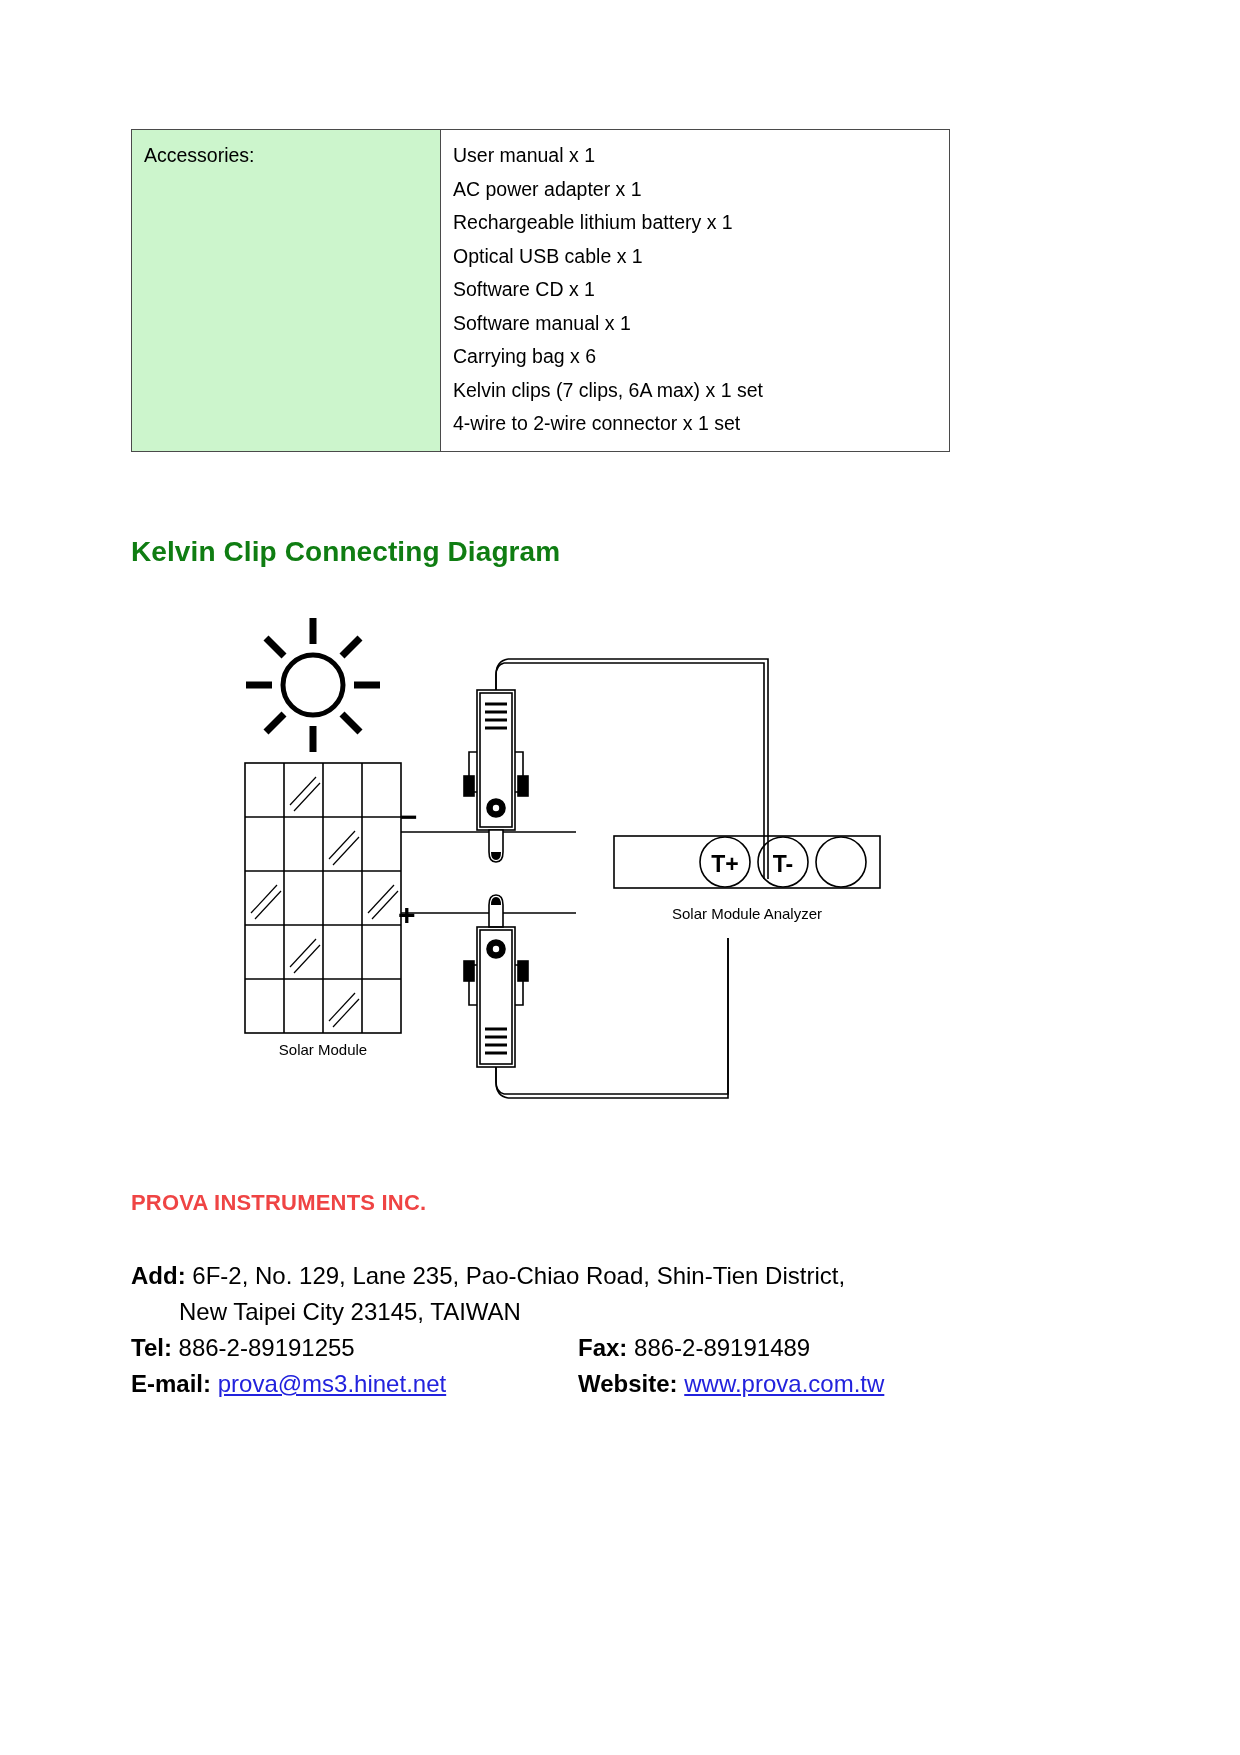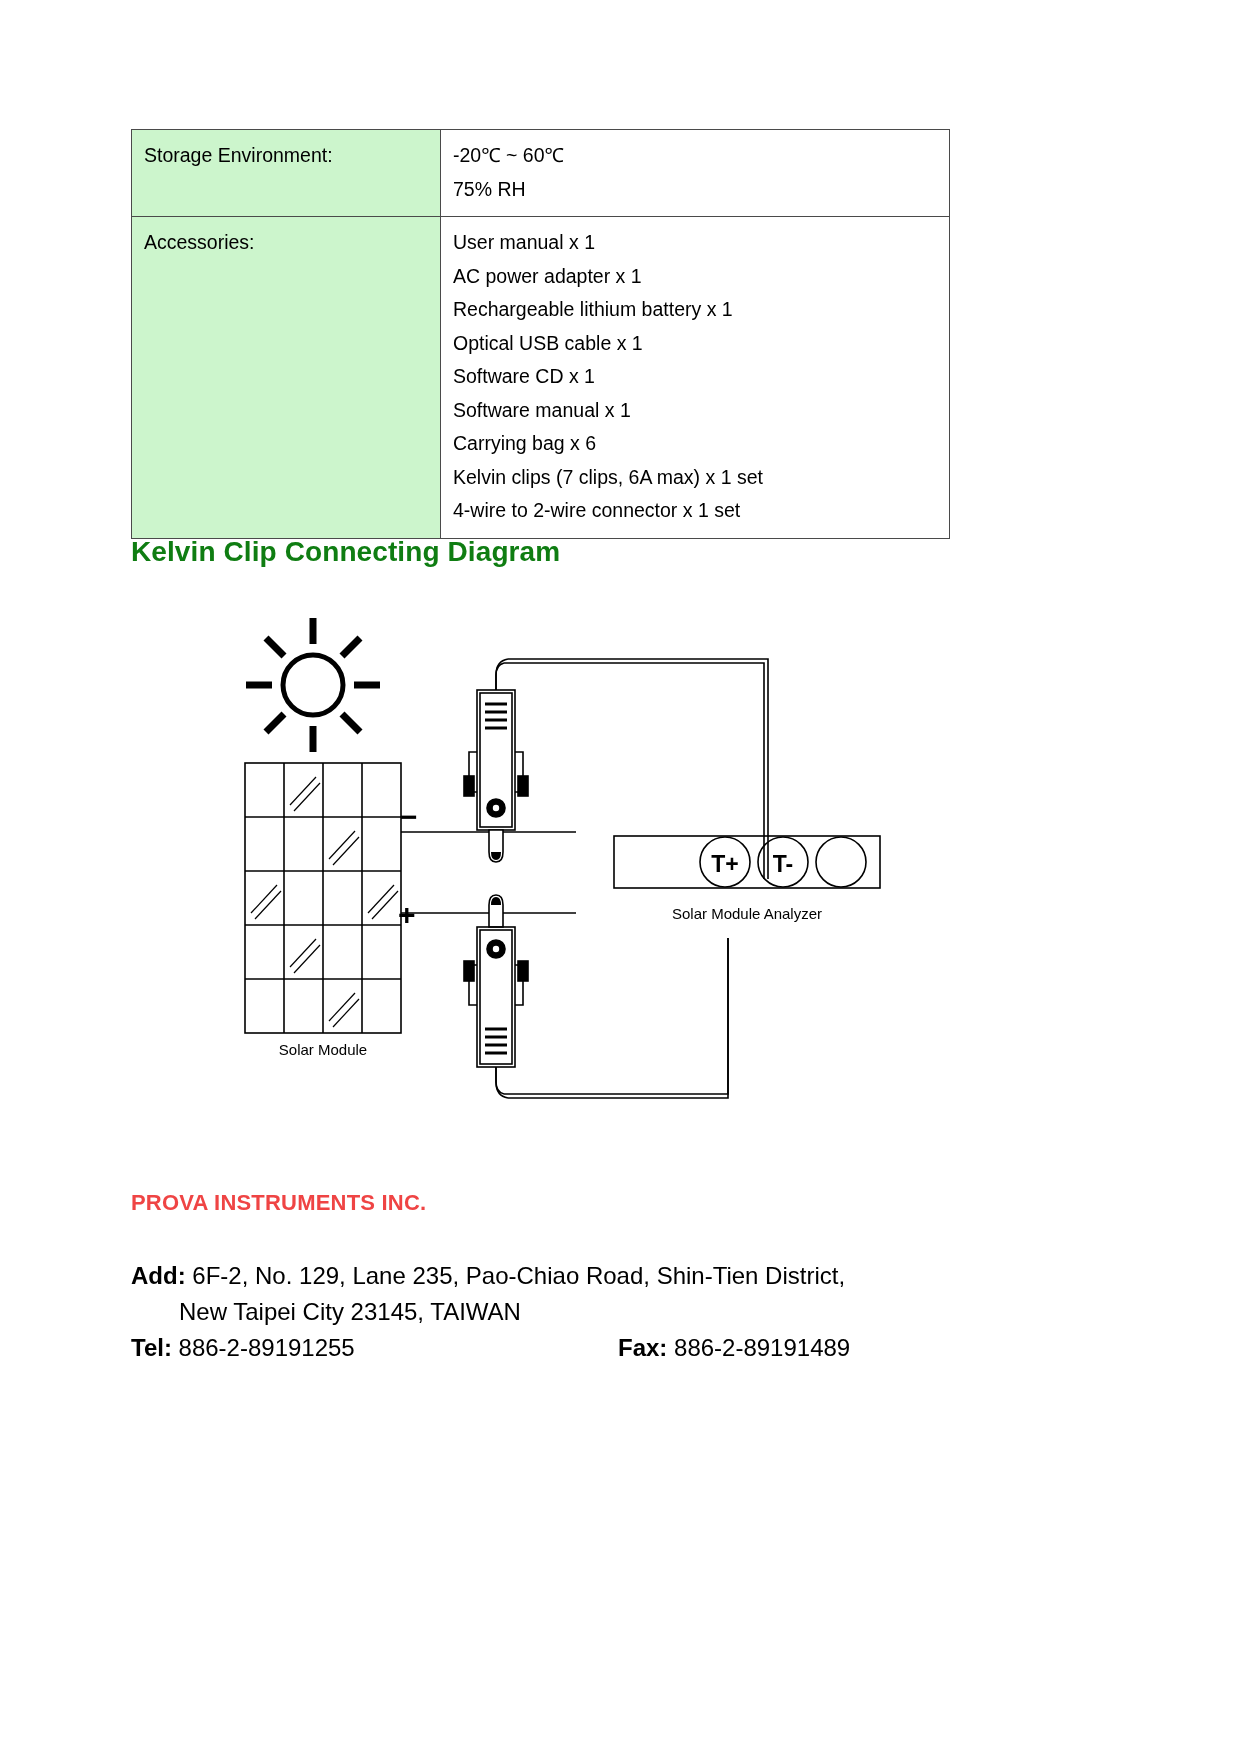--- a/index.html
+++ b/index.html
@@ -93,43 +93,33 @@
   }
   .addr-row { position: relative; white-space: nowrap; }
   .addr-row .lbl { font-weight: bold; }
   .addr-indent { padding-left: 48px; }
   .two-col { display: block; position: relative; }
   .col-right {
     position: absolute;
     left: 447px;
     top: 0;
     white-space: nowrap;
-    margin-left: 40px;
   }
   .link {
     color: #2222dd;
     text-decoration: underline;
   }
 </style>
 </head>
 <body>
 
 <div class="page">
 
   <table class="spec-table">
     <tbody>
-      <tr>
-        <td class="label-cell">
-          <div class="spec-line">Storage Environment:</div>
-        </td>
-        <td class="value-cell">
-          <div class="spec-line">-20℃ ~ 60℃</div>
-          <div class="spec-line">75% RH</div>
-        </td>
-      </tr>
       <tr>
         <td class="label-cell">
           <div class="spec-line">Accessories:</div>
         </td>
         <td class="value-cell">
           <div class="spec-line">User manual x 1</div>
           <div class="spec-line">AC power adapter x 1</div>
           <div class="spec-line">Rechargeable lithium battery x 1</div>
           <div class="spec-line">Optical USB cable x 1</div>
           <div class="spec-line">Software CD x 1</div>
@@ -289,16 +279,24 @@
 
     <div class="addr-row two-col">
       <span class="lbl">Tel:</span>
       <span>886-2-89191255</span>
       <span class="col-right">
         <span class="lbl">Fax:</span>
         <span>886-2-89191489</span>
       </span>
     </div>
 
+    <div class="addr-row two-col">
+      <span class="lbl">E-mail:</span>
+      <span class="link">prova@ms3.hinet.net</span>
+      <span class="col-right">
+        <span class="lbl">Website:</span>
+        <span class="link">www.prova.com.tw</span>
+      </span>
+    </div>
 
   </div>
 
 </div>
 
 </body></html>

